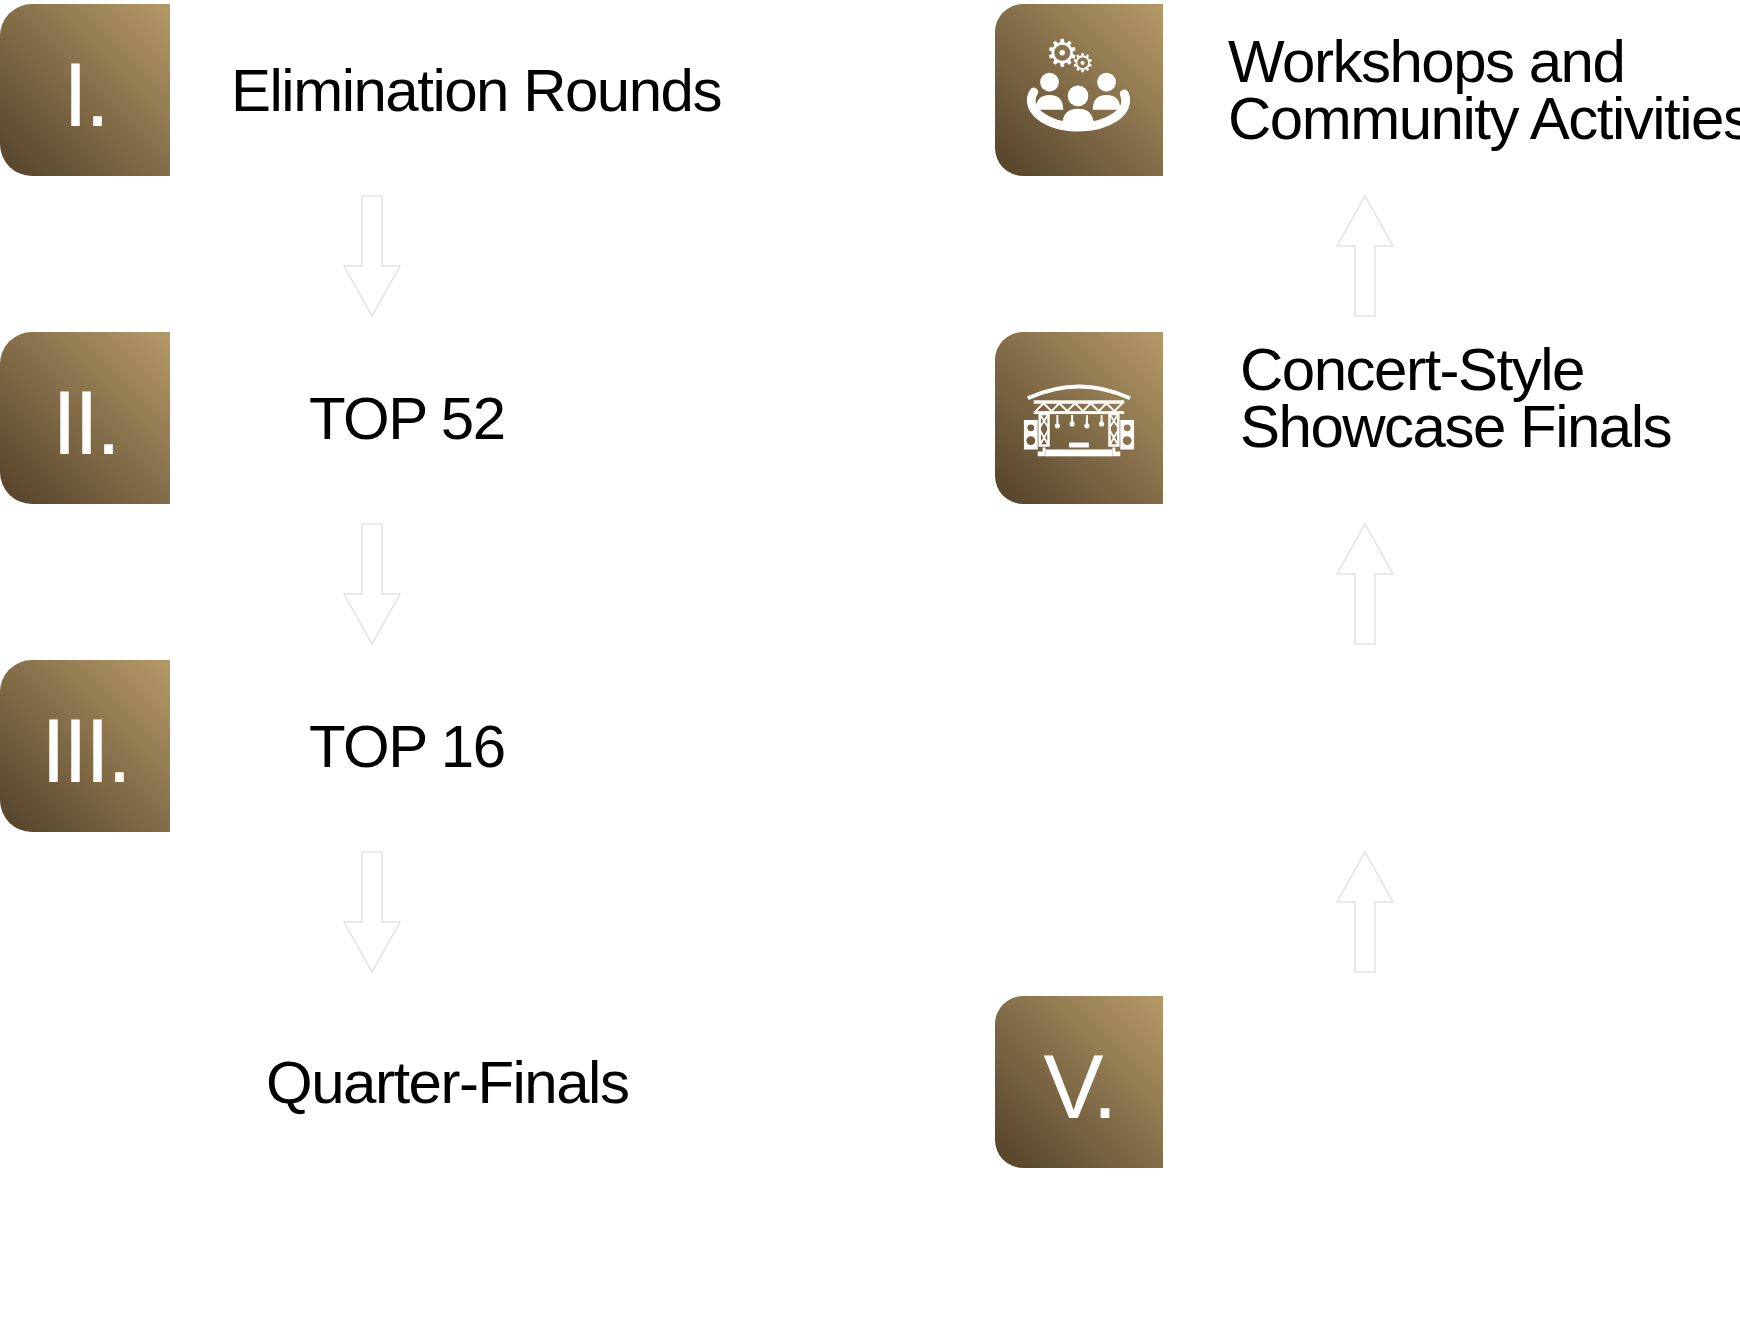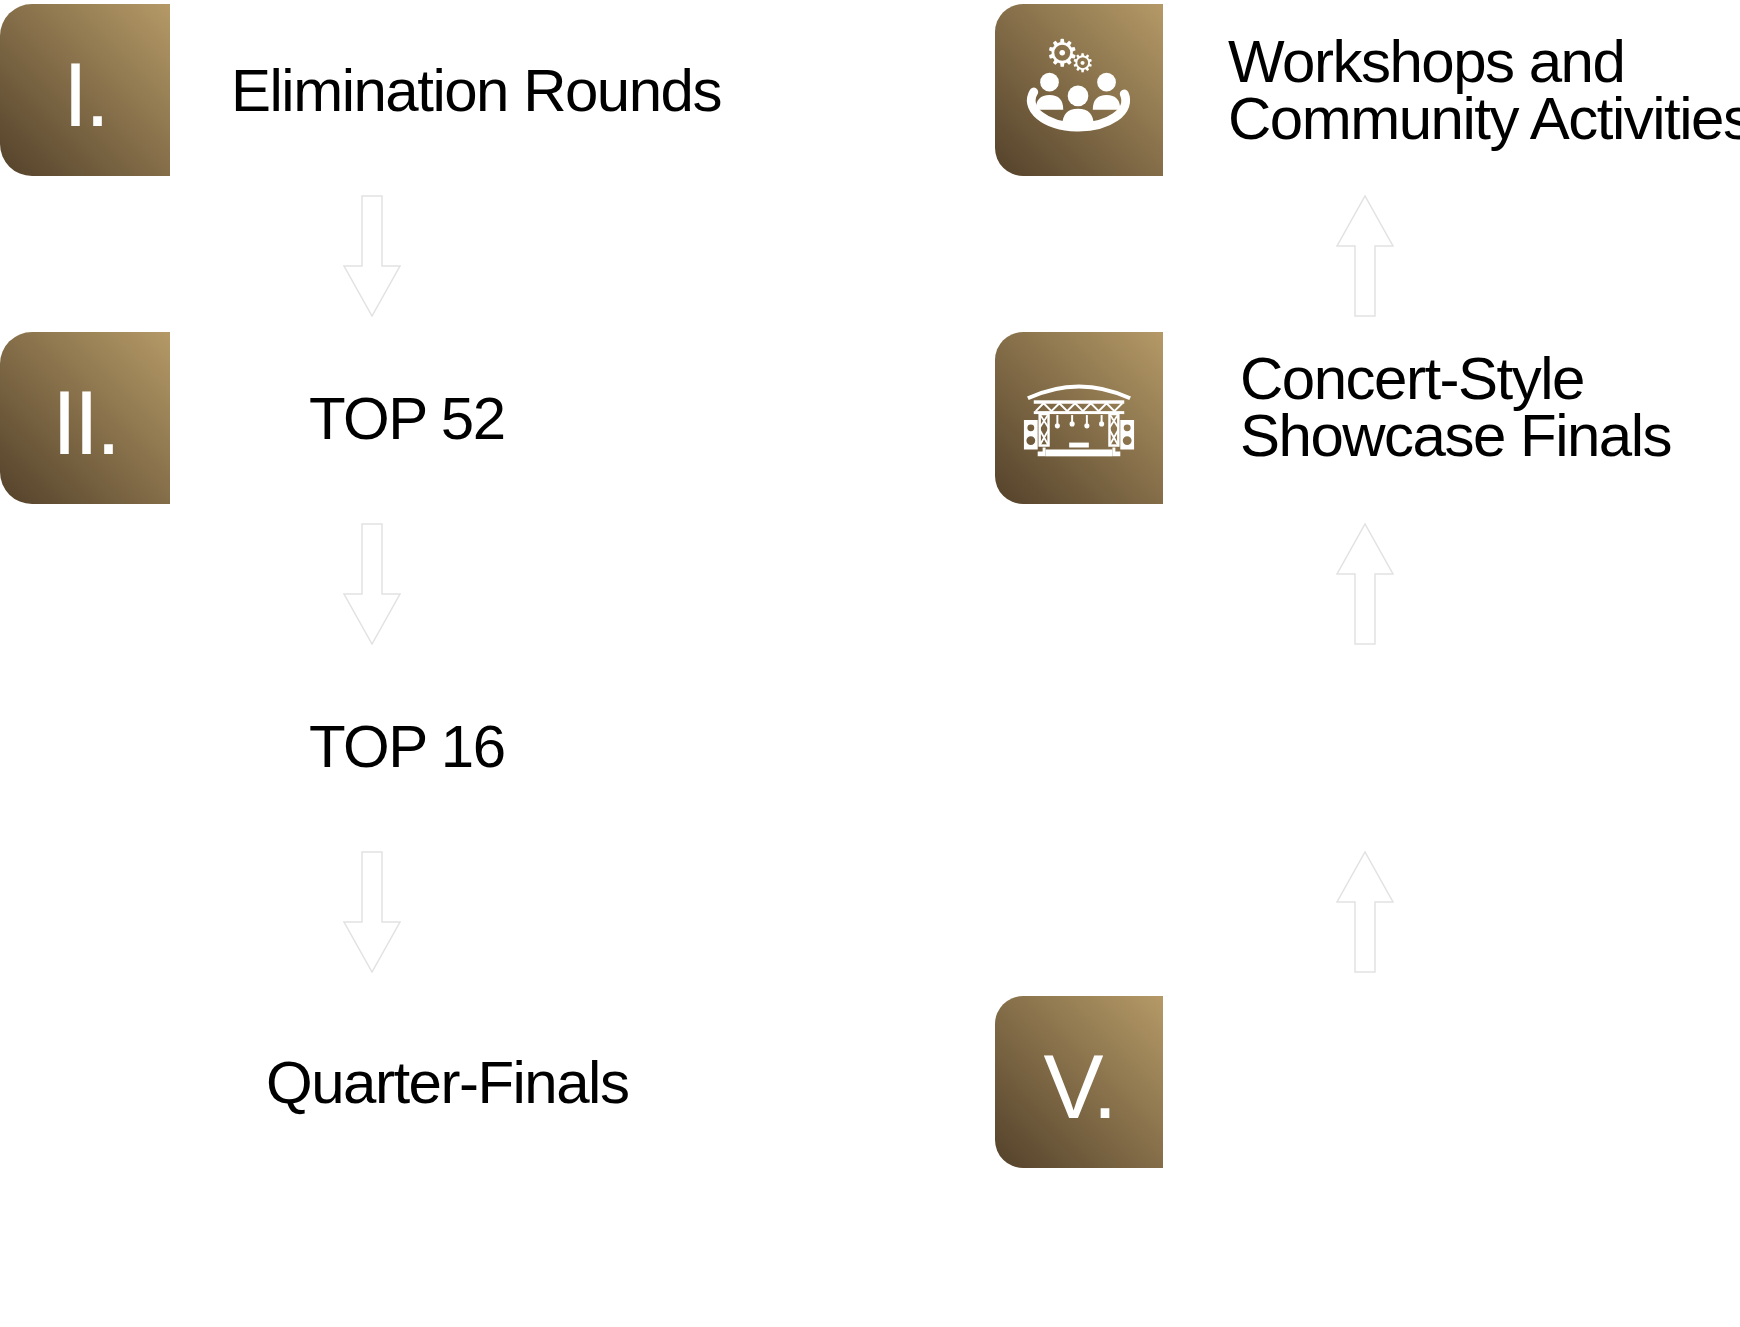--- a/index.html
+++ b/index.html
@@ -52,20 +52,23 @@
     <span>Elimination Rounds</span>
   </div>
 
   <div class="step-box left-col" style="top:332px">
     <span class="numeral">II.</span>
   </div>
   <div class="label" style="left:273px;top:418px">
     <span>TOP 52</span>
   </div>
 
+  <div class="step-box left-col" style="top:660px">
+    <span class="numeral">III.</span>
+  </div>
   <div class="label" style="left:273px;top:746px">
     <span>TOP 16</span>
   </div>
 
   <div class="label" style="left:230px;top:1082px">
     <span>Quarter-Finals</span>
   </div>
 
   <svg class="flow-arrow" style="left:342px;top:194px" viewBox="0 0 60 124">
     <path d="M20,2 L40,2 L40,72 L58,72 L30,122 L2,72 L20,72 Z"></path>
@@ -125,21 +128,21 @@
 
       <path fill-rule="evenodd" d="M4,62 h14 v30 h-14 z M11,70 m-3.5,0 a3.5,3.5 0 1,0 7,0 a3.5,3.5 0 1,0 -7,0 M11,83 m-4.5,0 a4.5,4.5 0 1,0 9,0 a4.5,4.5 0 1,0 -9,0" fill="#fff"></path>
       <path fill-rule="evenodd" d="M102,62 h14 v30 h-14 z M109,70 m-3.5,0 a3.5,3.5 0 1,0 7,0 a3.5,3.5 0 1,0 -7,0 M109,83 m-4.5,0 a4.5,4.5 0 1,0 9,0 a4.5,4.5 0 1,0 -9,0" fill="#fff"></path>
 
       <rect x="50" y="85" width="20" height="5" fill="#fff"></rect>
       <rect x="26" y="92" width="68" height="7" fill="#fff"></rect>
       <path d="M26,99 h-8 v-5 h5 v-4 h3 z" fill="#fff"></path>
       <path d="M94,99 h8 v-5 h-5 v-4 h-3 z" fill="#fff"></path>
     </svg>
   </div>
-  <div class="label" style="left:1204px;top:407px">
+  <div class="label" style="left:1204px;top:398px">
     <span>Concert-Style</span>
     <span>Showcase Finals</span>
   </div>
 
   <div class="label" style="left:1197px;top:746px">
   </div>
 
   <div class="step-box right-col" style="top:996px">
     <span class="numeral">V.</span>
   </div>

